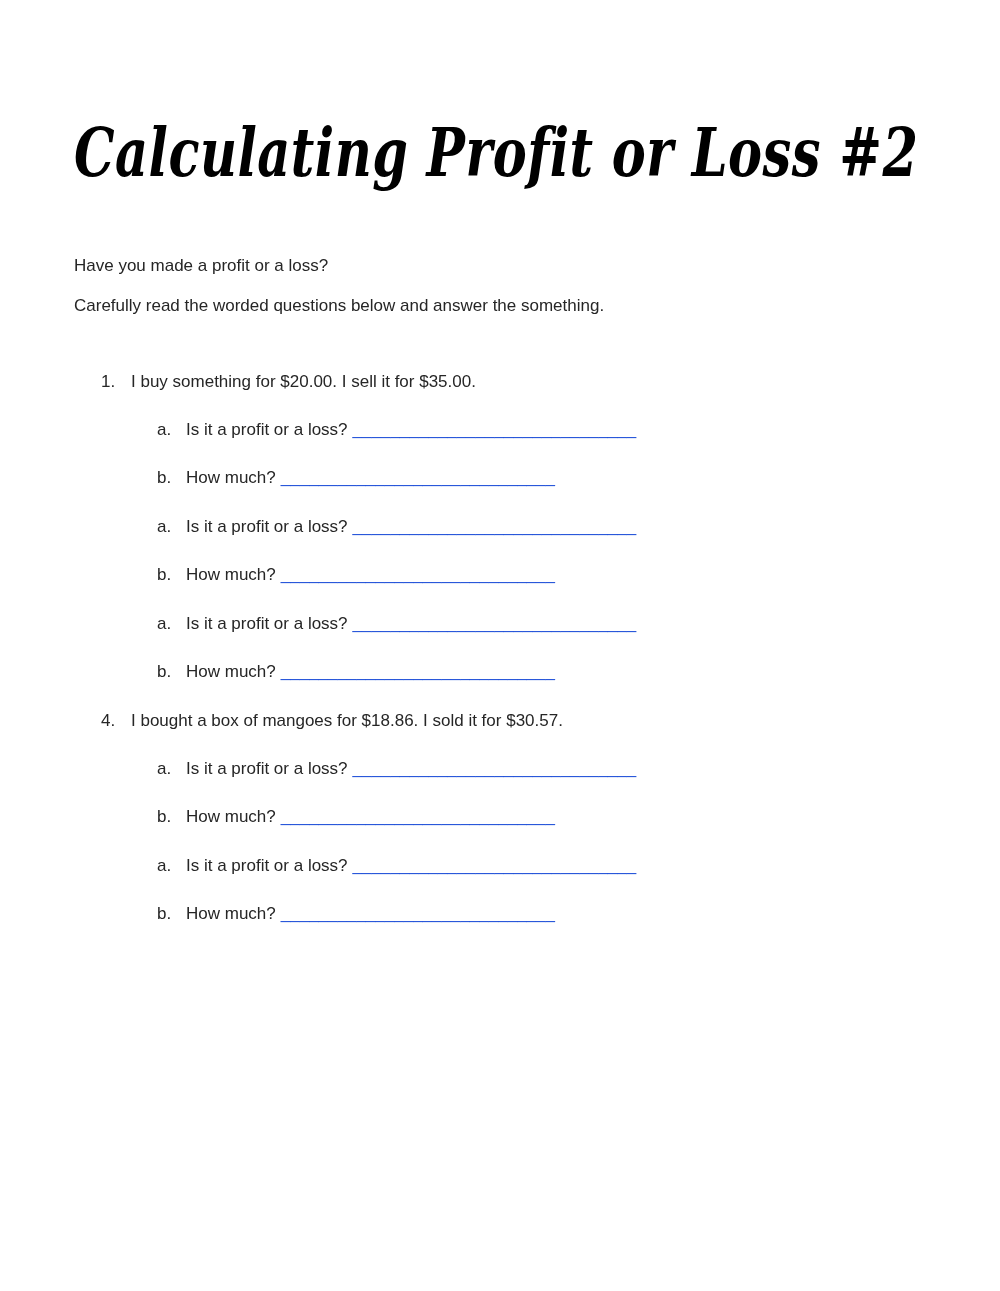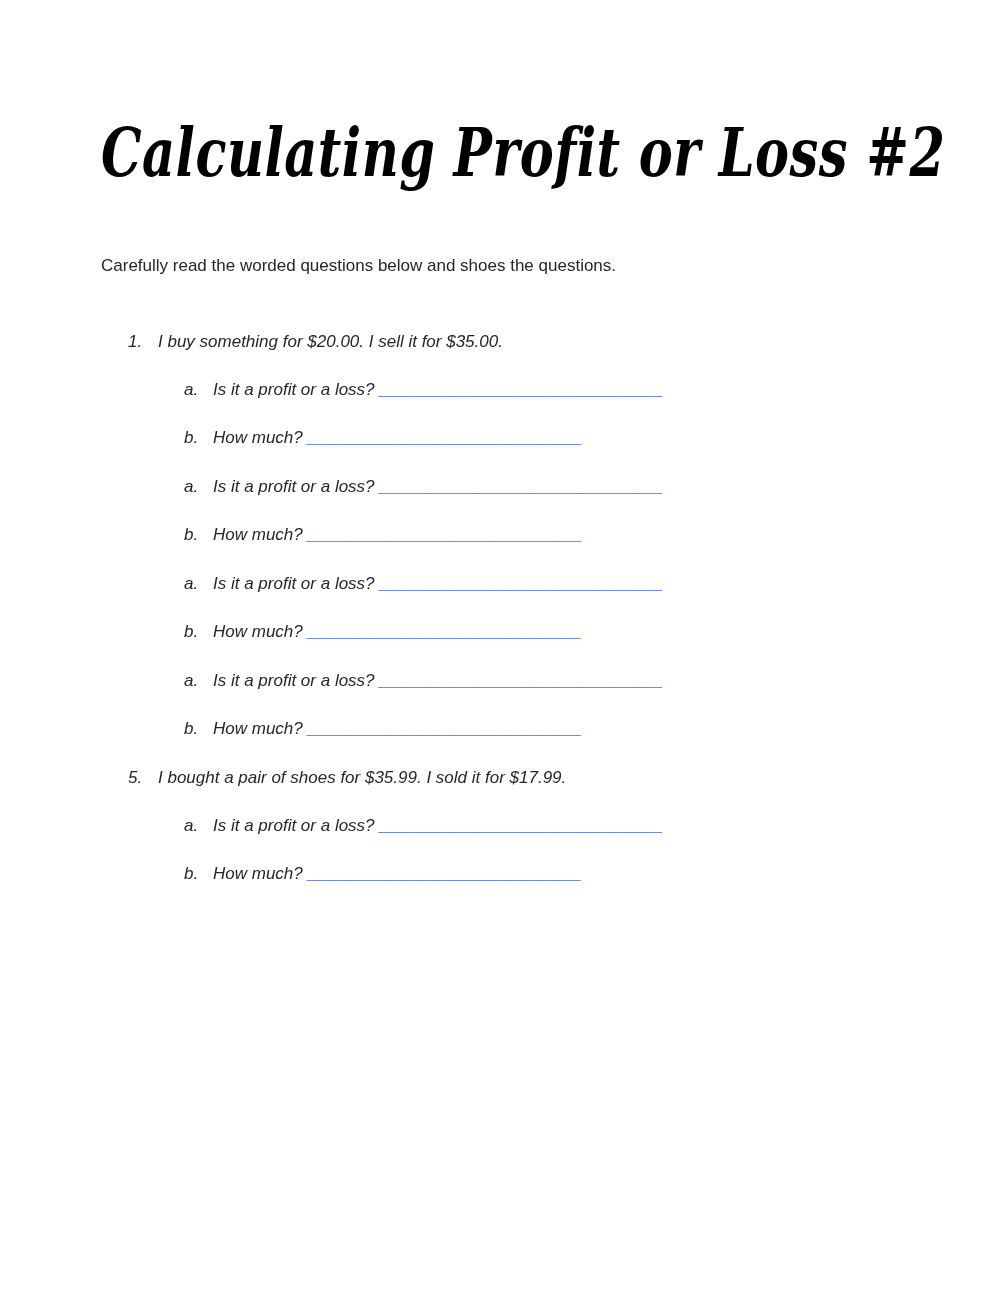--- a/index.html
+++ b/index.html
@@ -2,21 +2,21 @@
 <html><head>
 <meta charset="utf-8">
 <style>
   html, body { margin: 0; padding: 0; background: #ffffff; }
   .page {
     position: relative;
     width: 1000px;
     height: 1291px;
     background: #ffffff;
     box-sizing: border-box;
-    padding: 0 40px 0 101px;
+    padding: 0 40px 0 74px;
     overflow: hidden;
     font-family: "Liberation Sans", sans-serif;
     color: #222222;
   }
   h1.title {
     margin: 120px 0 84px 0;
     font-family: "DejaVu Serif", serif;
     font-style: italic;
     font-weight: 700;
     font-size: 52px;
@@ -31,21 +31,21 @@
     margin: 0 0 20px 0;
     font-size: 17px;
     line-height: 20px;
     color: #262626;
   }
   ol.questions {
     list-style: none;
     margin: 56px 0 0 0;
     padding: 0;
   }
-  li.question { margin: 0; padding: 0; font-style: italic; }
+  li.question { margin: 0; padding: 0; }
   .line {
     font-size: 17px;
     line-height: 20px;
     margin-bottom: 28px;
     white-space: nowrap;
     color: #262626;
   }
   .q-line { padding-left: 27px; }
   .sub-line { padding-left: 83px; }
   .sub-line.last { margin-bottom: 29px; }
@@ -57,22 +57,23 @@
     letter-spacing: 0;
     color: #1d4ed8;
   }
 </style>
 </head>
 <body>
 
 <div class="page">
   <h1 class="title">Calculating Profit or Loss #2</h1>
 
+  <p class="intro">Have you made a profit or a loss?</p>
 
-  <p class="intro">Carefully read the worded questions below and shoes the questions.</p>
+  <p class="intro">Carefully read the worded questions below and answer the something.</p>
 
   <ol class="questions" id="questions">
   <li class="question">
     <div class="line q-line">
       <span class="q-num">1.</span><span class="q-text">I buy something for $20.00. I sell it for $35.00.</span>
     </div>
     <div class="line sub-line">
       <span class="sub-label">a.</span><span class="sub-prompt">Is it a profit or a loss?</span><span class="blank">______________________________</span>
     </div>
     <div class="line sub-line last">
@@ -92,32 +93,32 @@
   <li class="question">
     <div class="line sub-line">
       <span class="sub-label">a.</span><span class="sub-prompt">Is it a profit or a loss?</span><span class="blank">______________________________</span>
     </div>
     <div class="line sub-line last">
       <span class="sub-label">b.</span><span class="sub-prompt">How much?</span><span class="blank">_____________________________</span>
     </div>
   </li>
 
   <li class="question">
+    <div class="line q-line">
+      <span class="q-num">4.</span><span class="q-text">I bought a box of mangoes for $18.86. I sold it for $30.57.</span>
+    </div>
     <div class="line sub-line">
       <span class="sub-label">a.</span><span class="sub-prompt">Is it a profit or a loss?</span><span class="blank">______________________________</span>
     </div>
     <div class="line sub-line last">
       <span class="sub-label">b.</span><span class="sub-prompt">How much?</span><span class="blank">_____________________________</span>
     </div>
   </li>
 
   <li class="question">
-    <div class="line q-line">
-      <span class="q-num">5.</span><span class="q-text">I bought a pair of shoes for $35.99. I sold it for $17.99.</span>
-    </div>
     <div class="line sub-line">
       <span class="sub-label">a.</span><span class="sub-prompt">Is it a profit or a loss?</span><span class="blank">______________________________</span>
     </div>
     <div class="line sub-line last">
       <span class="sub-label">b.</span><span class="sub-prompt">How much?</span><span class="blank">_____________________________</span>
     </div>
   </li>
 </ol>
 </div>
 

